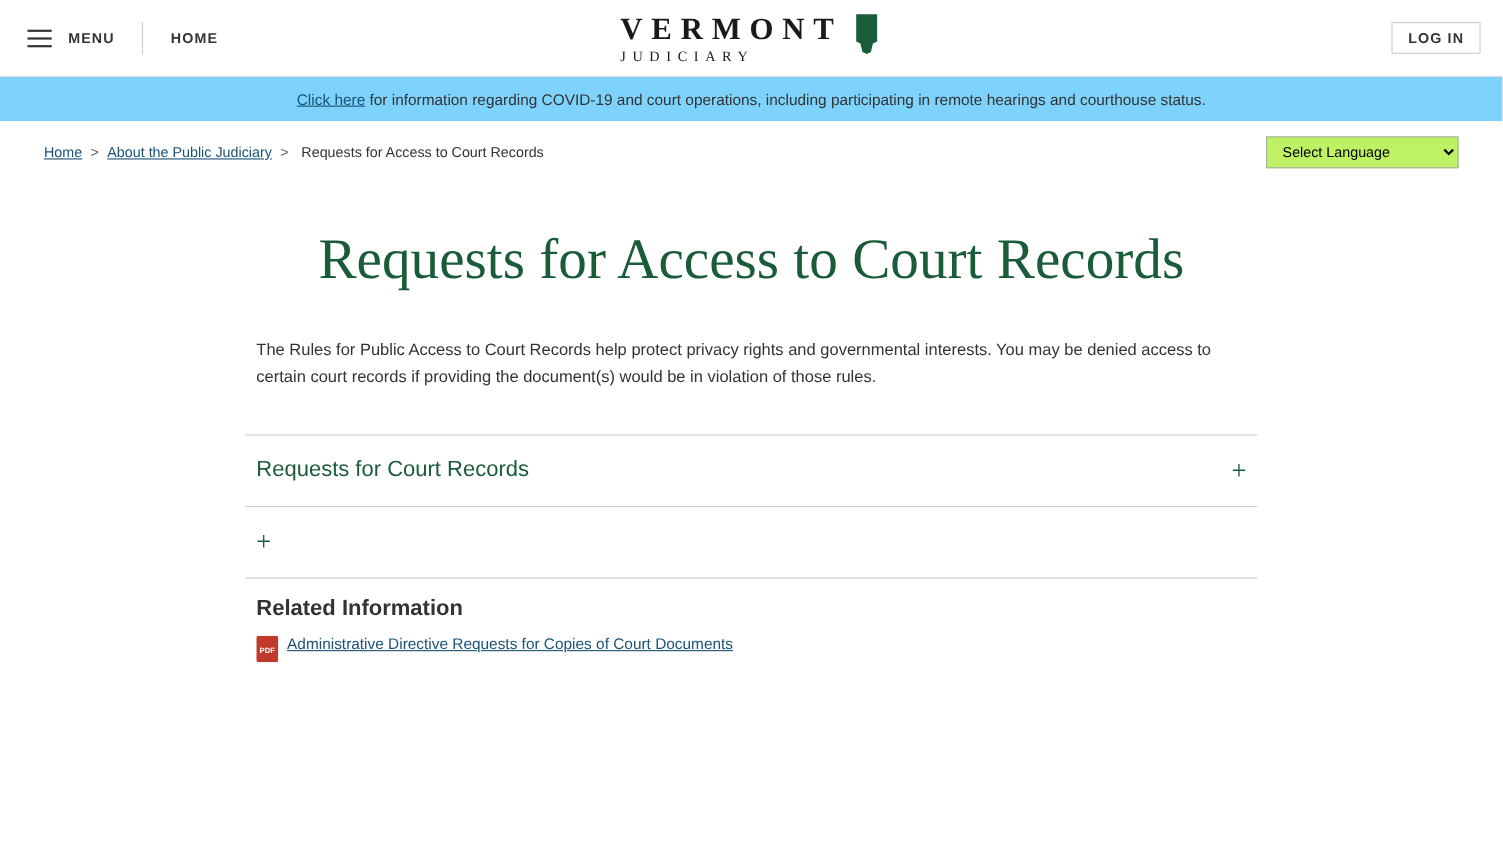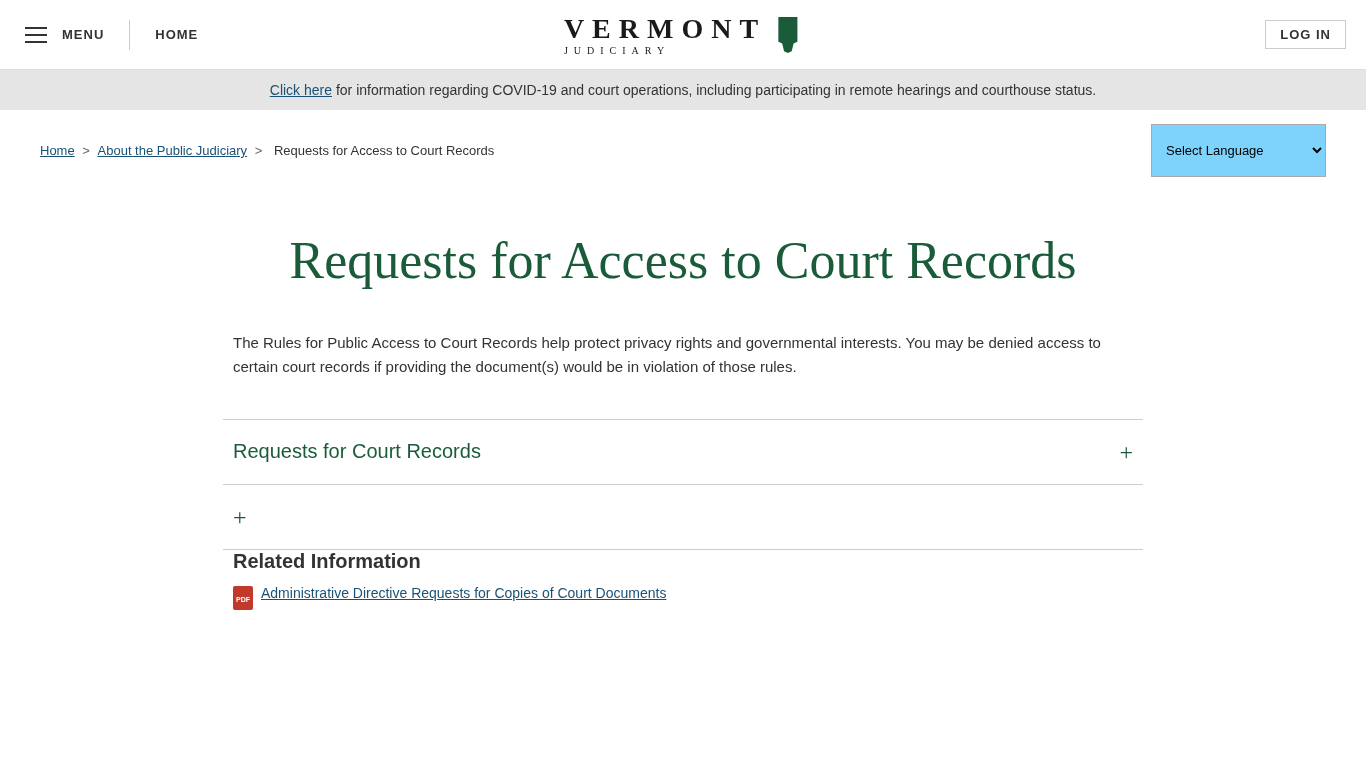--- a/index.html
+++ b/index.html
@@ -85,28 +85,27 @@
     .logo-text-vermont {
       font-family: Georgia, serif;
       font-size: 28px;
       font-weight: bold;
       letter-spacing: 8px;
       color: #1a1a1a;
     }
 
     .logo-text-judiciary {
       font-family: Georgia, serif;
-      font-size: 10px;
+      font-size: 13px;
       letter-spacing: 6px;
       color: #1a1a1a;
     }
 
     .vermont-logo {
       display: flex;
-      align-items: center;
       gap: 8px;
     }
 
     .vt-shape {
       width: 28px;
       height: 40px;
     }
 
     .header-right {
       margin-left: auto;
@@ -115,21 +114,21 @@
       font-weight: bold;
       letter-spacing: 1px;
       color: #333;
       cursor: pointer;
       border: 1px solid #ccc;
       padding: 6px 14px;
     }
 
     
     .covid-banner {
-      background-color: #e5e5e5;
+      background-color: #7dd3fc;
       text-align: center;
       padding: 12px 20px;
       font-family: Arial, sans-serif;
       font-size: 14px;
       color: #333;
     }
 
     .covid-banner a {
       color: #1a5276;
       text-decoration: underline;
@@ -162,23 +161,23 @@
     }
 
     .breadcrumb .current {
       color: #333;
       text-decoration: none;
     }
 
     .language-select {
       font-family: Arial, sans-serif;
       font-size: 13px;
-      padding: 17px 10px;
+      padding: 5px 10px;
       border: 1px solid #aaa;
-      background: #7dd3fc;
+      background: #bef264;
       cursor: pointer;
       min-width: 175px;
     }
 
     
     .main-content {
       max-width: 1000px;
       margin: 0 auto;
       padding: 20px 40px 40px;
     }
@@ -197,21 +196,21 @@
       font-family: Arial, sans-serif;
       font-size: 15px;
       line-height: 1.6;
       color: #333;
       margin-bottom: 40px;
       padding: 0 10px;
     }
 
     
     .accordion {
-      margin-bottom: 0;
+      margin-bottom: 16px;
     }
 
     .accordion-item {
       border-top: 1px solid #ccc;
     }
 
     .accordion-item:last-of-type {
       border-bottom: 1px solid #ccc;
     }
 

